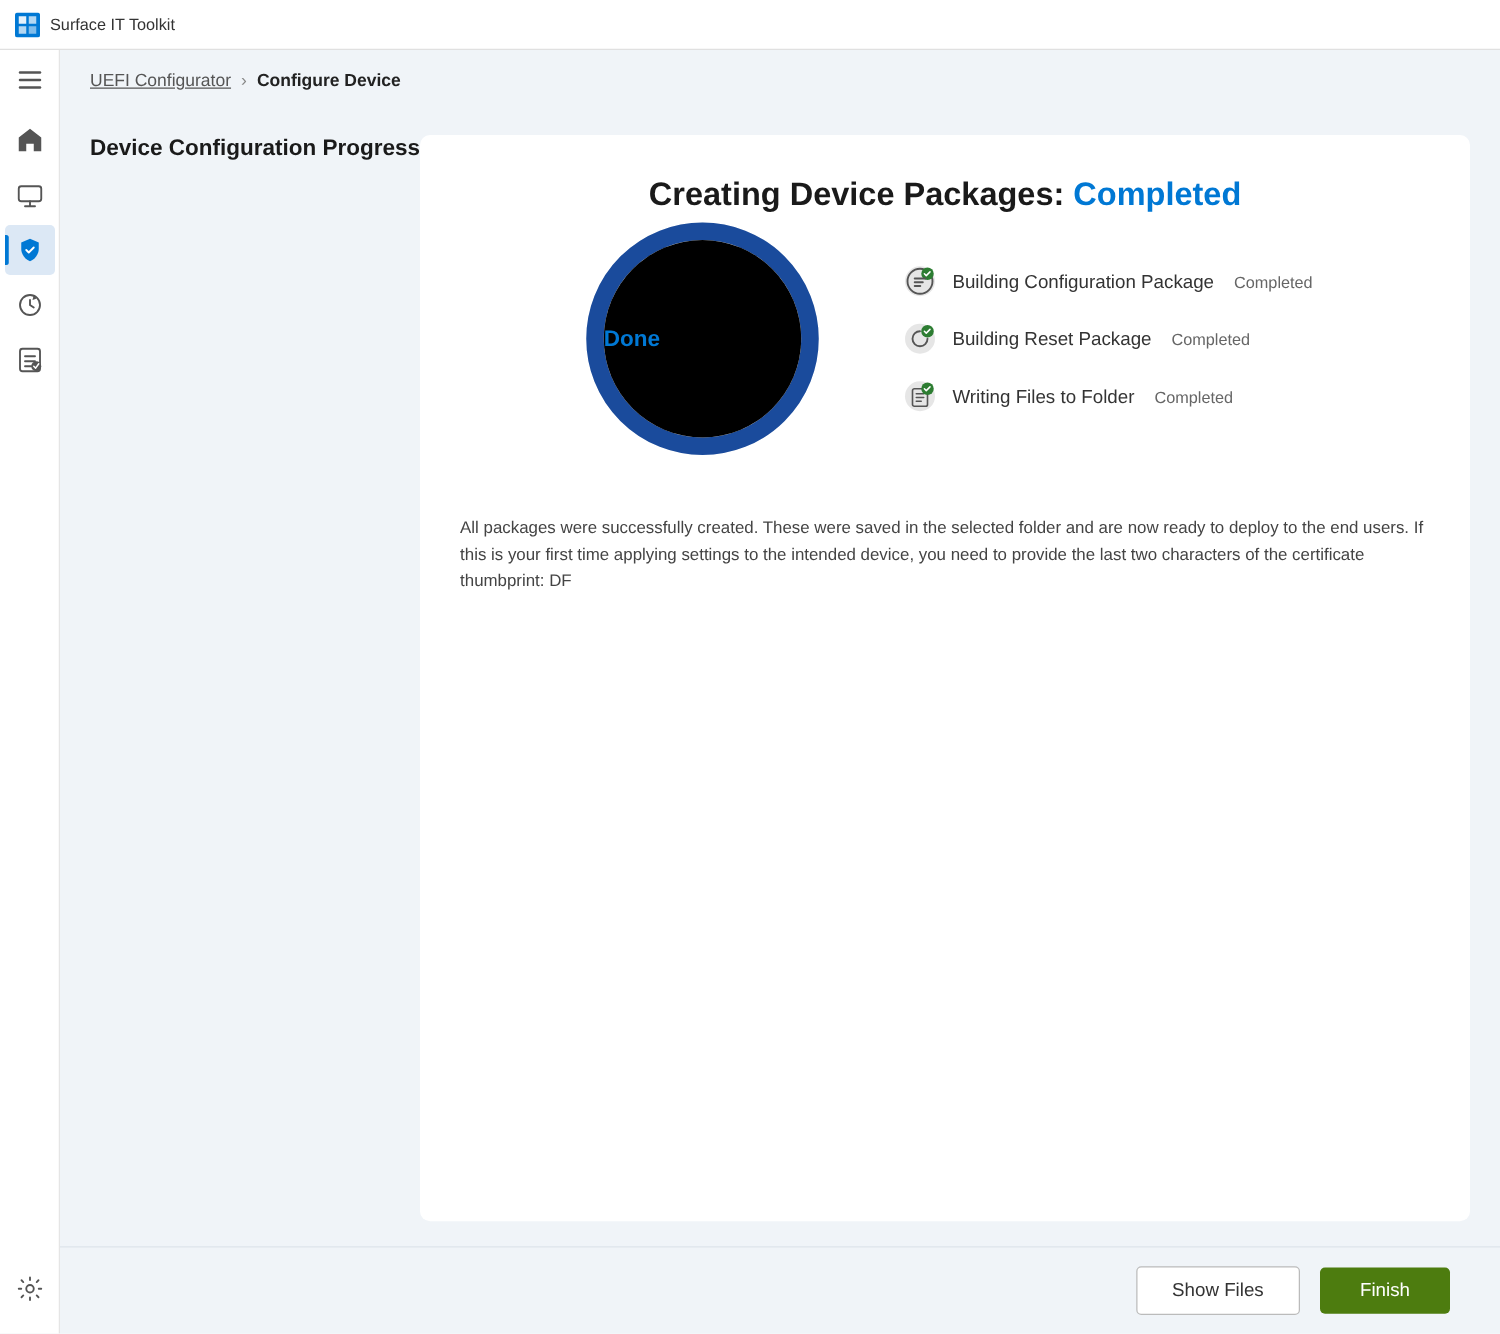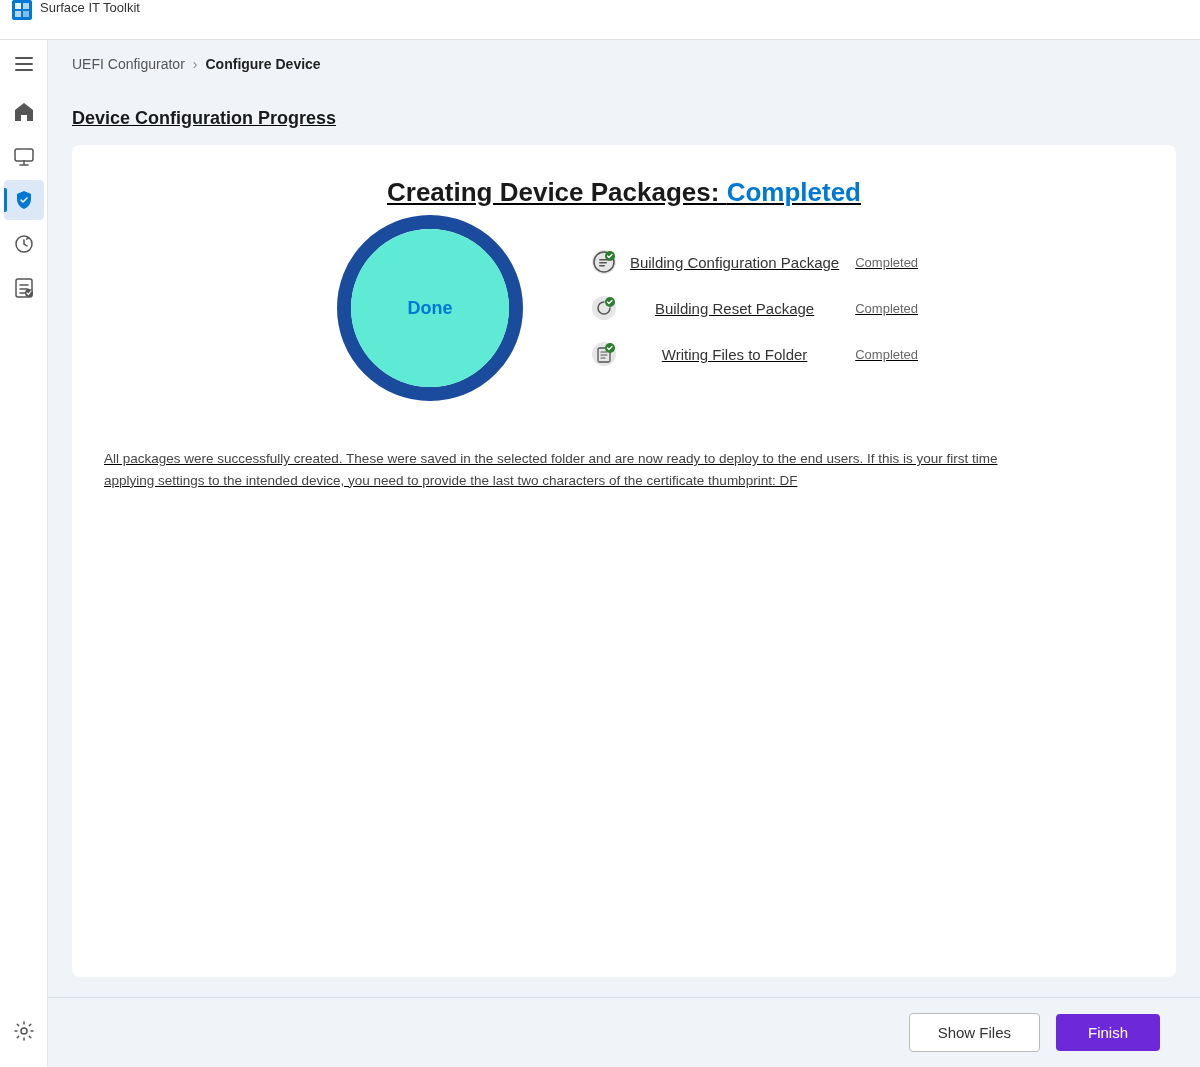--- a/index.html
+++ b/index.html
@@ -11,21 +11,21 @@
       display: flex;
       flex-direction: column;
       overflow: hidden;
     }
 
     
     .titlebar {
       height: 40px;
       background: #fff;
       display: flex;
-      align-items: flex-start;
+      align-items: center;
       padding: 0 12px;
       border-bottom: 1px solid #e0e0e0;
       flex-shrink: 0;
     }
     .titlebar-icon {
       width: 20px;
       height: 20px;
       margin-right: 8px;
     }
     .titlebar-title {
@@ -120,40 +120,39 @@
       height: 48px;
       background: #f0f4f8;
       display: flex;
       align-items: center;
       padding: 0 24px;
       flex-shrink: 0;
     }
     .breadcrumb-text {
       font-size: 14px;
       color: #555;
+      text-decoration: underline;
     }
     .breadcrumb-separator {
       margin: 0 8px;
       color: #888;
       font-size: 14px;
     }
     .breadcrumb-current {
       font-size: 14px;
       font-weight: 600;
       color: #222;
     }
 
     
     .page-content {
       flex: 1;
       padding: 20px 24px;
       overflow-y: auto;
       display: flex;
-      flex-direction: column;
-      text-decoration: underline;
     }
 
     .page-title {
       font-size: 18px;
       font-weight: 700;
       color: #1a1a1a;
       margin-bottom: 16px;
     }
 
     
@@ -210,46 +209,44 @@
       stroke-width: 14;
       stroke-linecap: round;
       stroke-dasharray: 565;
       stroke-dashoffset: 0;
     }
     .circle-inner {
       position: absolute;
       top: 50%;
       left: 50%;
       transform: translate(-50%, -50%);
-      background: #5eead4;
+      background: #000000;
       width: 158px;
       height: 158px;
       border-radius: 50%;
       display: flex;
       align-items: center;
-      justify-content: center;
     }
     .circle-label {
       font-size: 18px;
       font-weight: 700;
       color: #0078d4;
     }
 
     
     .steps-list {
       display: flex;
       flex-direction: column;
       gap: 18px;
       justify-content: center;
     }
     .step-item {
       display: flex;
       align-items: center;
       gap: 12px;
-      justify-content: space-between;
     }
     .step-icon {
       width: 28px;
       height: 28px;
       flex-shrink: 0;
     }
     .step-label {
       font-size: 15px;
       color: #333;
       font-weight: 500;
@@ -293,21 +290,21 @@
       background: #fff;
       border: 1px solid #bbb;
       border-radius: 4px;
       font-size: 15px;
       color: #333;
       cursor: pointer;
       font-family: 'Segoe UI', Arial, sans-serif;
     }
     .btn-primary {
       padding: 10px 32px;
-      background: #6d28d9;
+      background: #4d7c0f;
       border: none;
       border-radius: 4px;
       font-size: 15px;
       color: #fff;
       cursor: pointer;
       font-family: 'Segoe UI', Arial, sans-serif;
     }
   </style>
 </head>
 <body>

